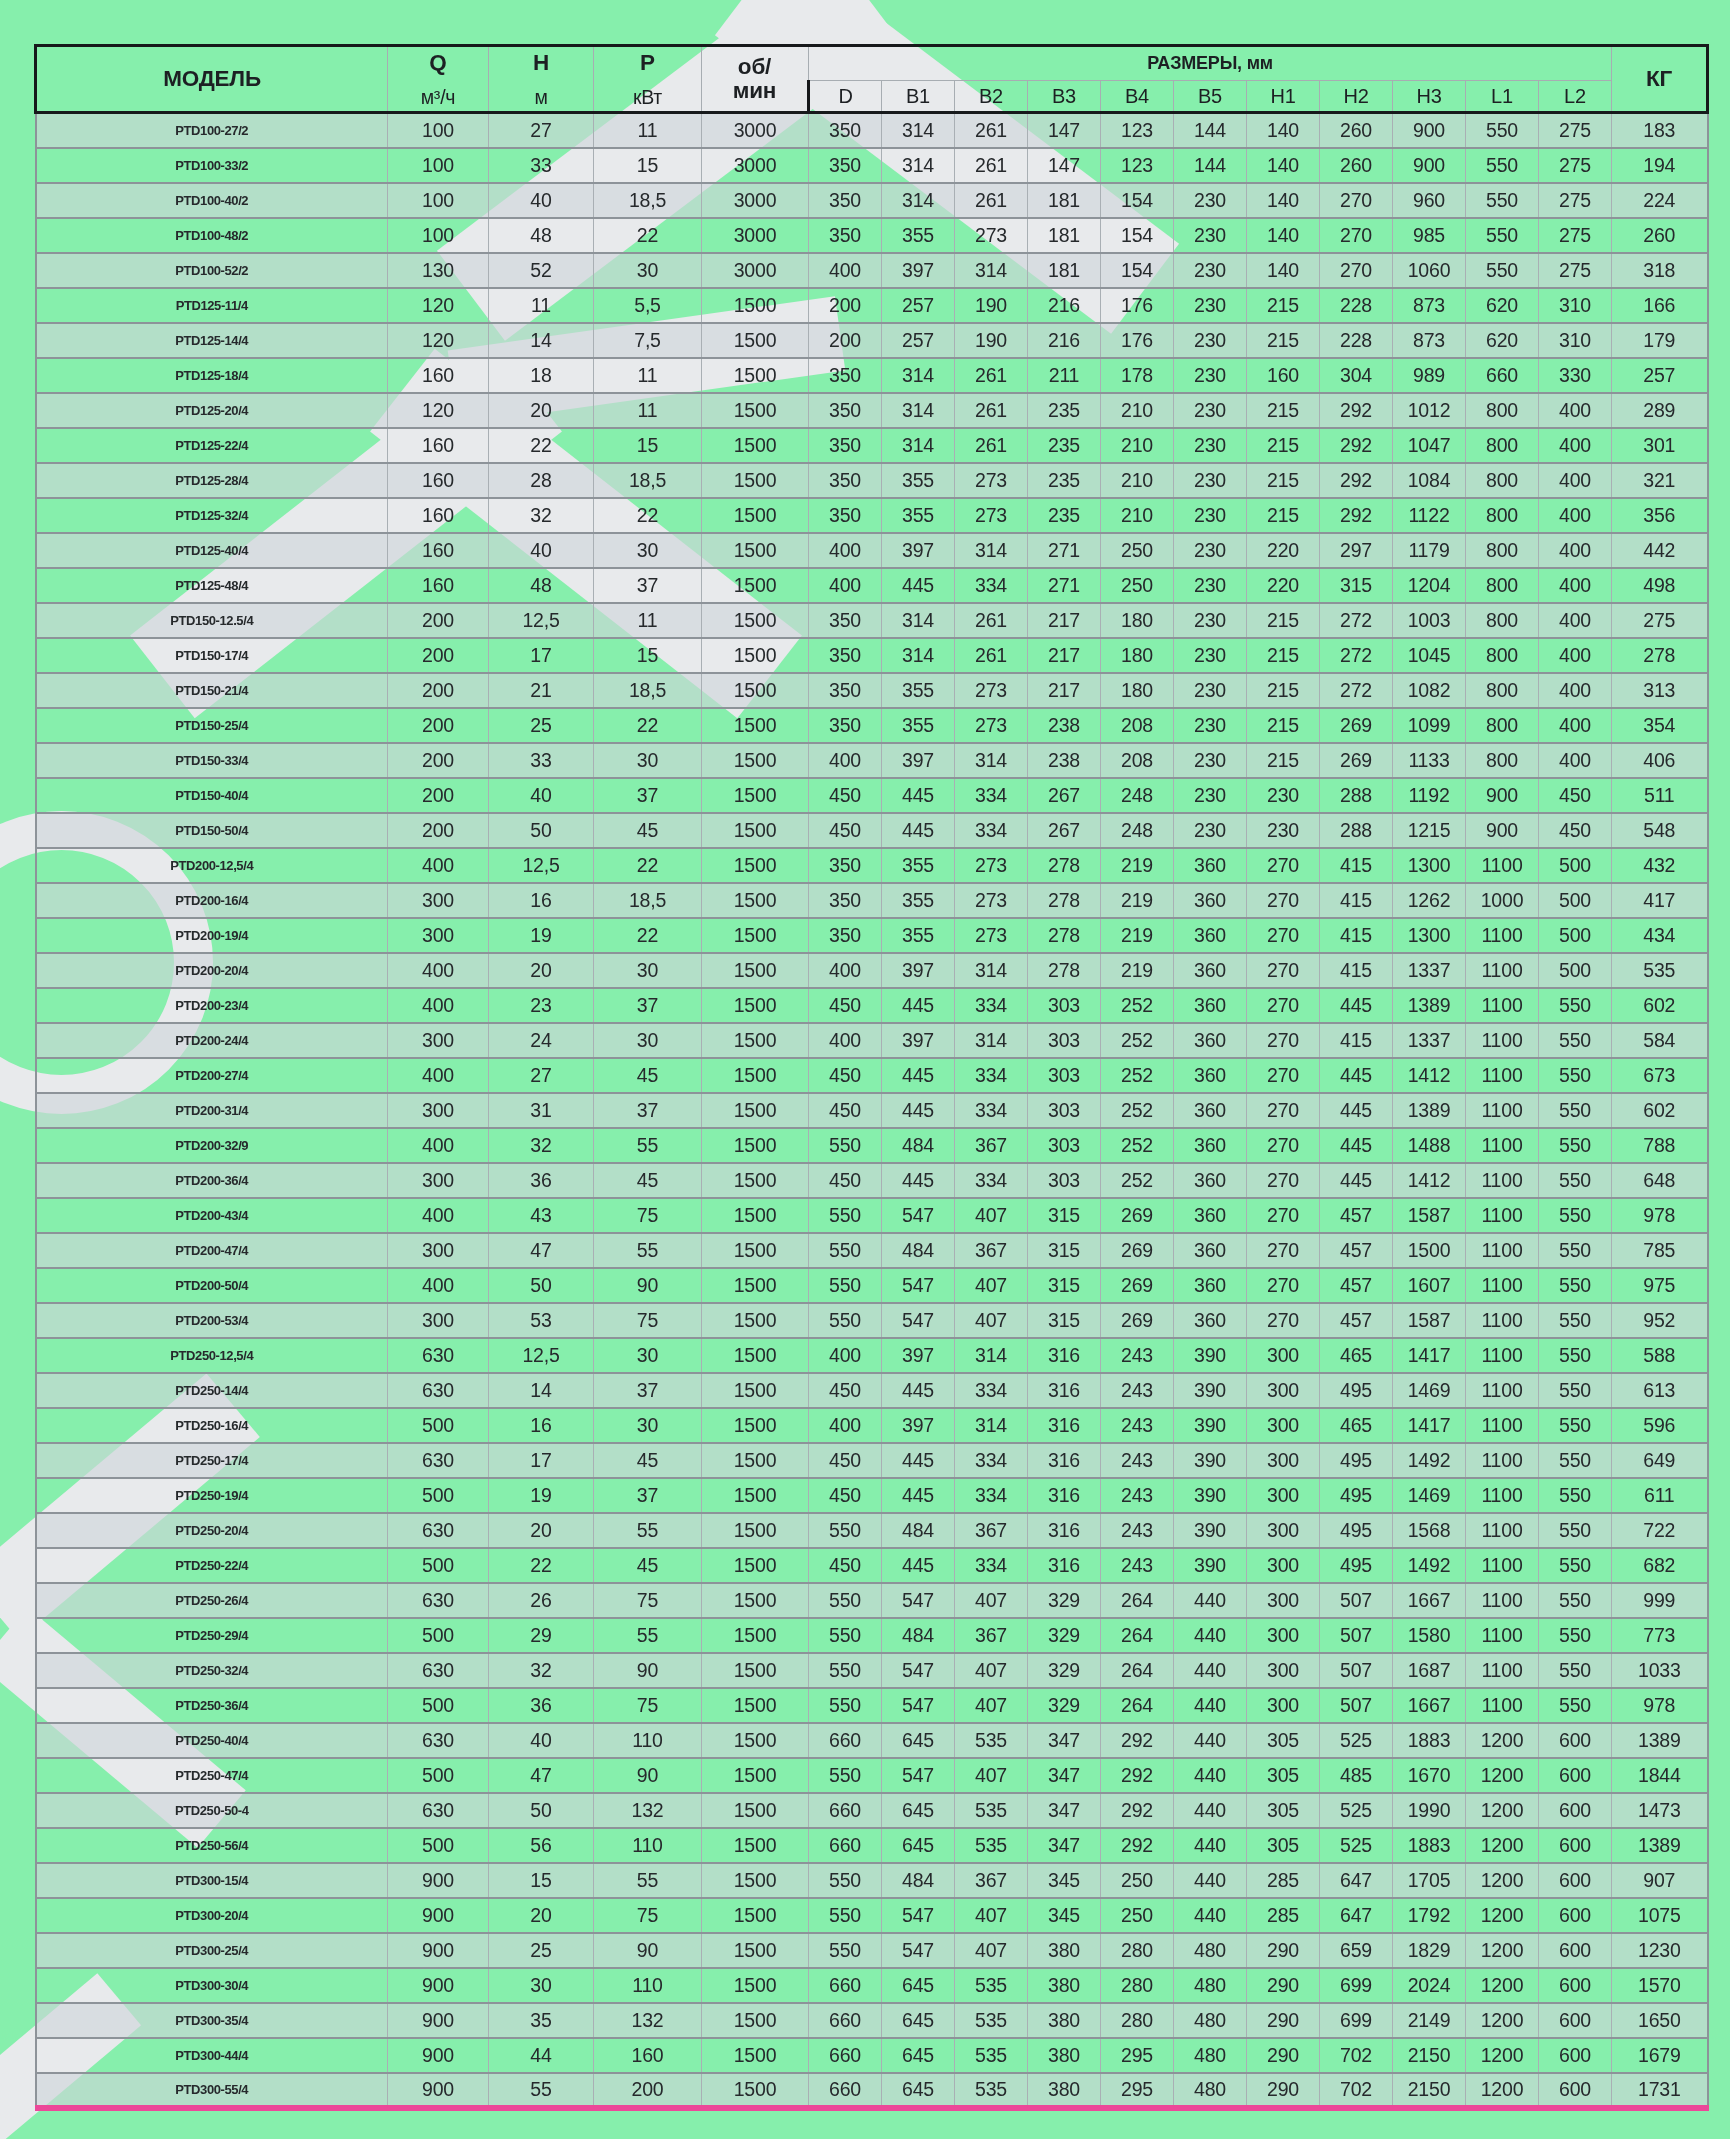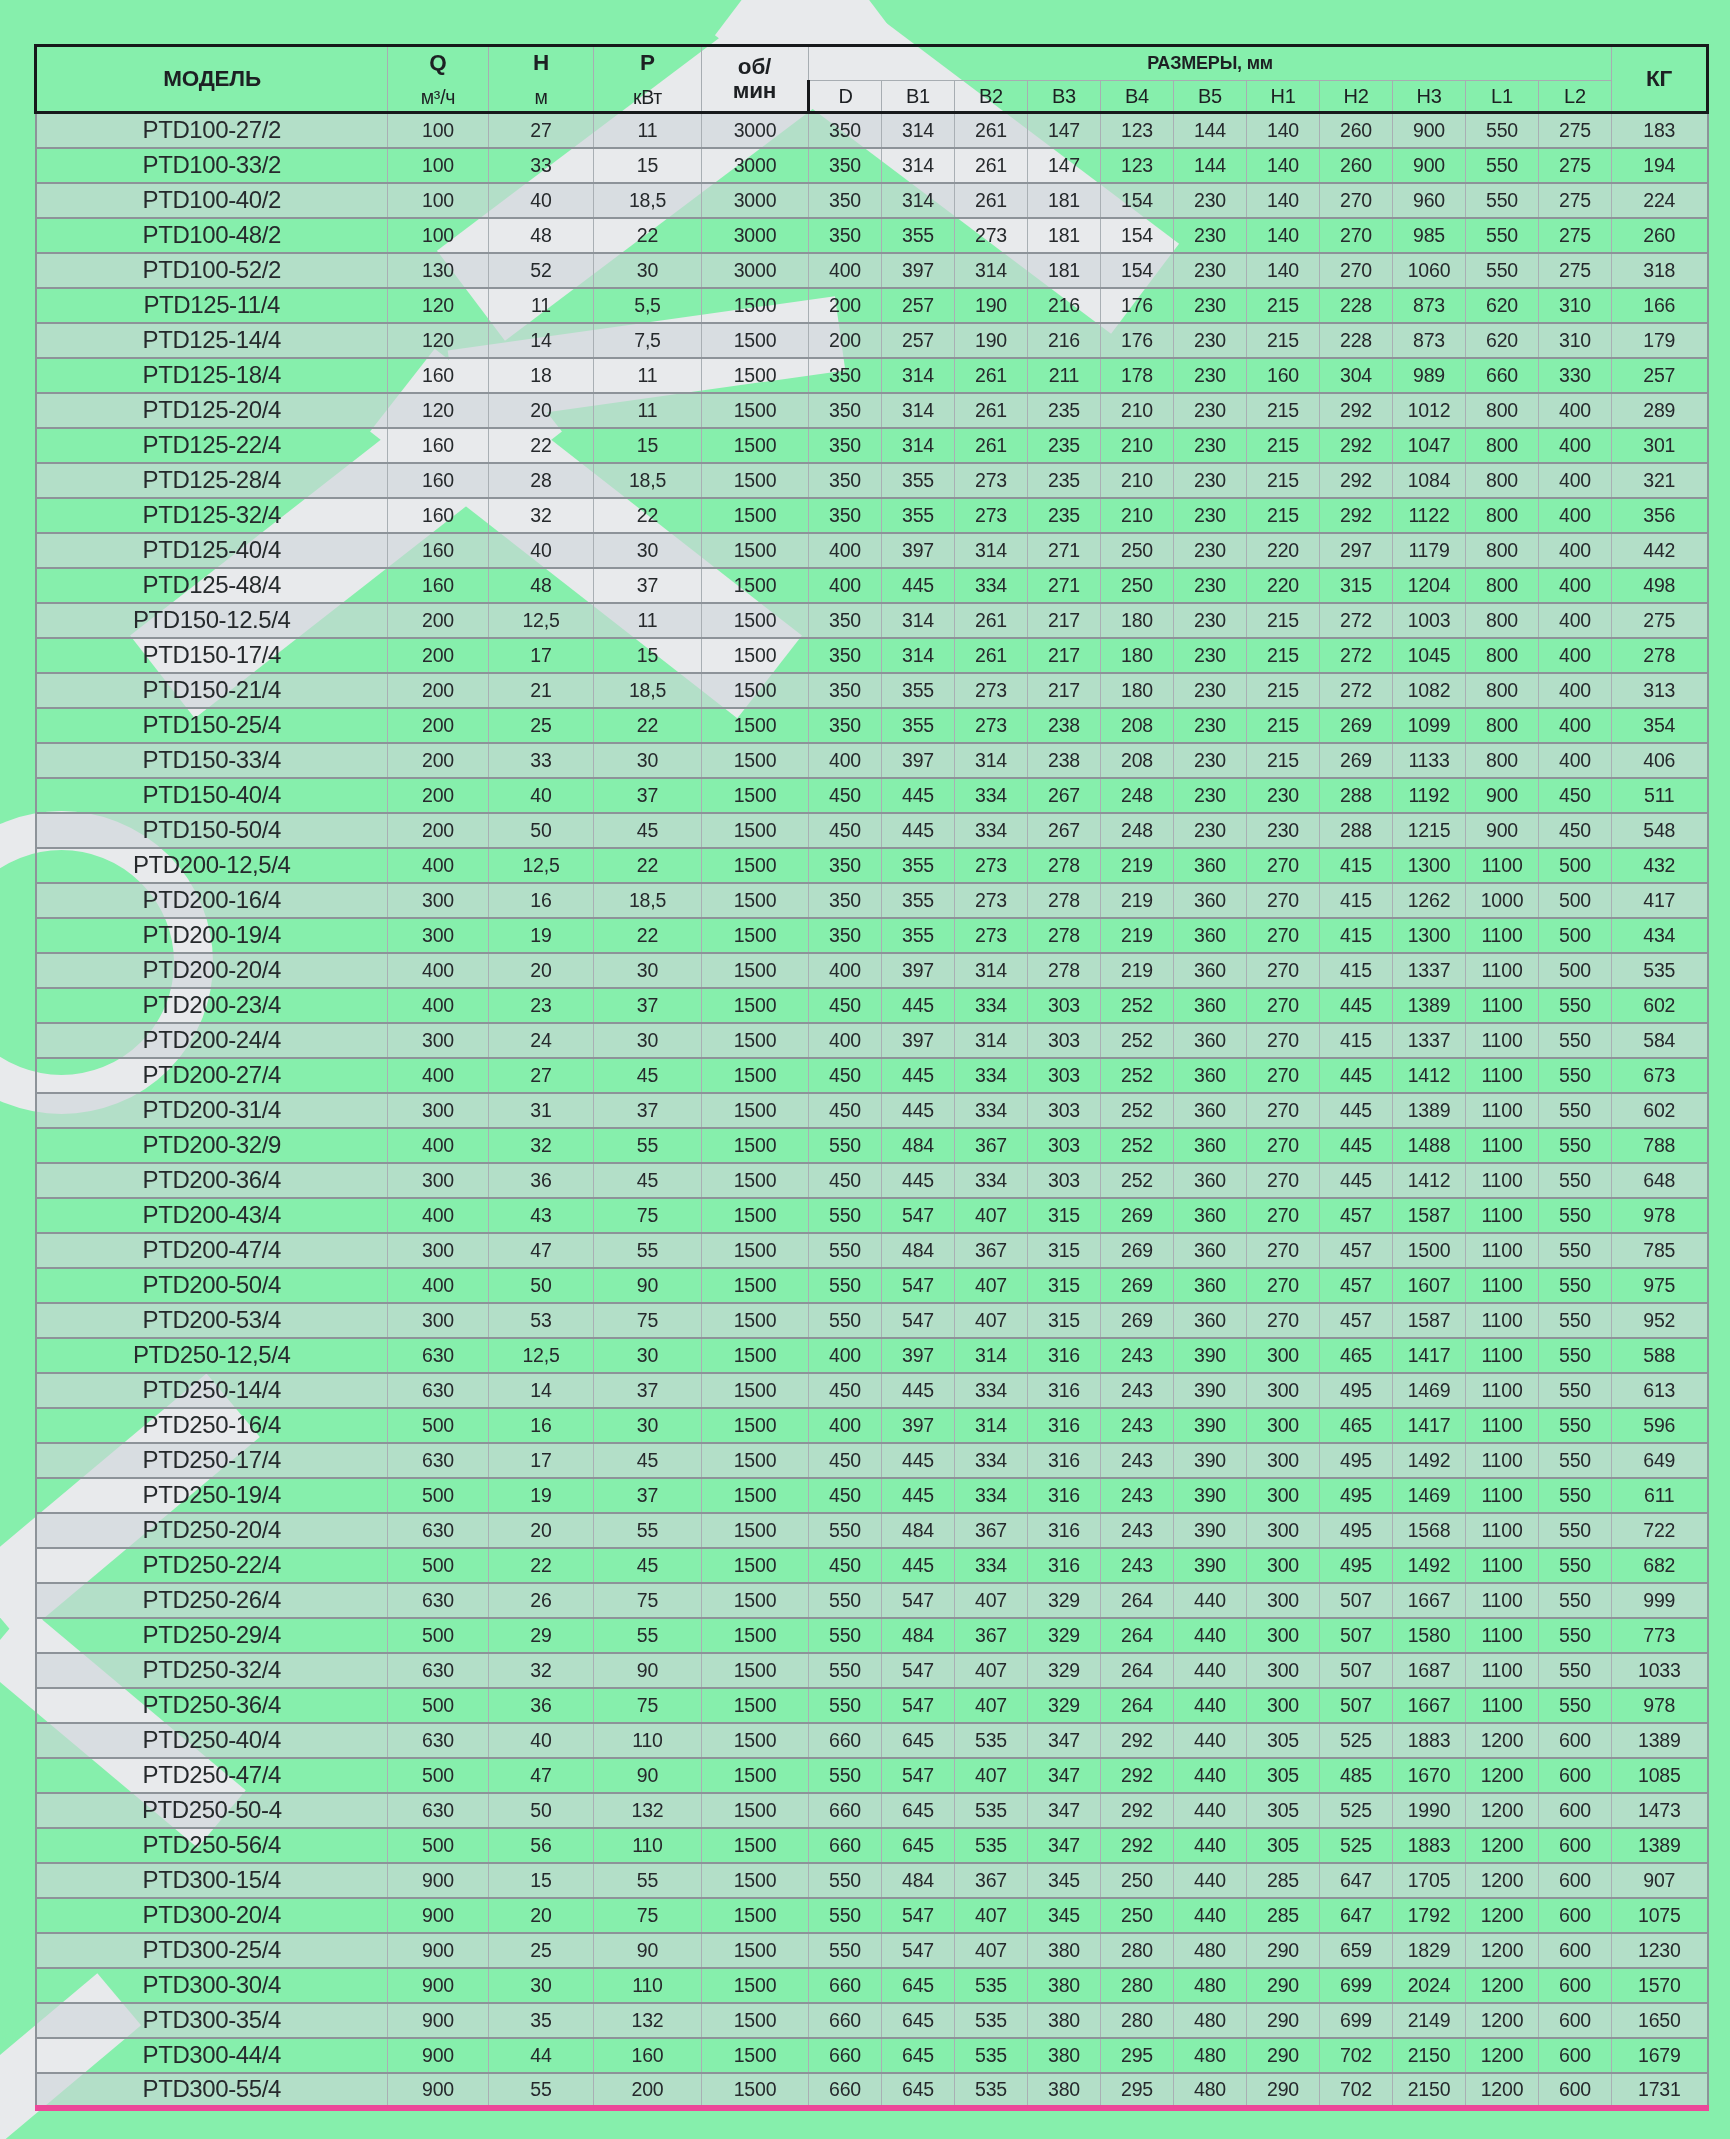--- a/index.html
+++ b/index.html
@@ -47,21 +47,21 @@
   thead th:first-child { border-left:3.8px solid #17191b; }
   thead th.kg, thead tr.h1 th:last-child { border-right:3.8px solid #17191b; }
 
   
   tbody tr { height:35px; }
   tbody td {
     border-left:1.5px solid #a9afb4; border-right:1.5px solid #a9afb4;
     border-top:2.3px solid #8d9399; border-bottom:2.3px solid #8d9399;
     font-size:19.5px; font-weight:400; background:transparent;
   }
-  tbody td.model { font-weight:400; font-size:24px; letter-spacing:-0.4px; }
+  tbody td.model { font-weight:700; font-size:13px; letter-spacing:-0.4px; }
   tbody tr.odd td { background:rgba(206,213,218,0.62); }
   tbody td:first-child { border-left:2.3px solid #8d9399; }
   tbody td:last-child  { border-right:2.3px solid #8d9399; }
   tbody tr:last-child td { border-bottom:6px solid #ec4899; }
 </style>
 </head>
 <body>
 
 <div class="page">
 
@@ -1037,21 +1037,21 @@
           <td>547</td>
           <td>407</td>
           <td>347</td>
           <td>292</td>
           <td>440</td>
           <td>305</td>
           <td>485</td>
           <td>1670</td>
           <td>1200</td>
           <td>600</td>
-          <td>1085</td>
+          <td>1844</td>
         </tr>
         <tr class="odd">
           <td class="model">PTD250-50-4</td>
           <td>630</td>
           <td>50</td>
           <td>132</td>
           <td>1500</td>
           <td>660</td>
           <td>645</td>
           <td>535</td>

